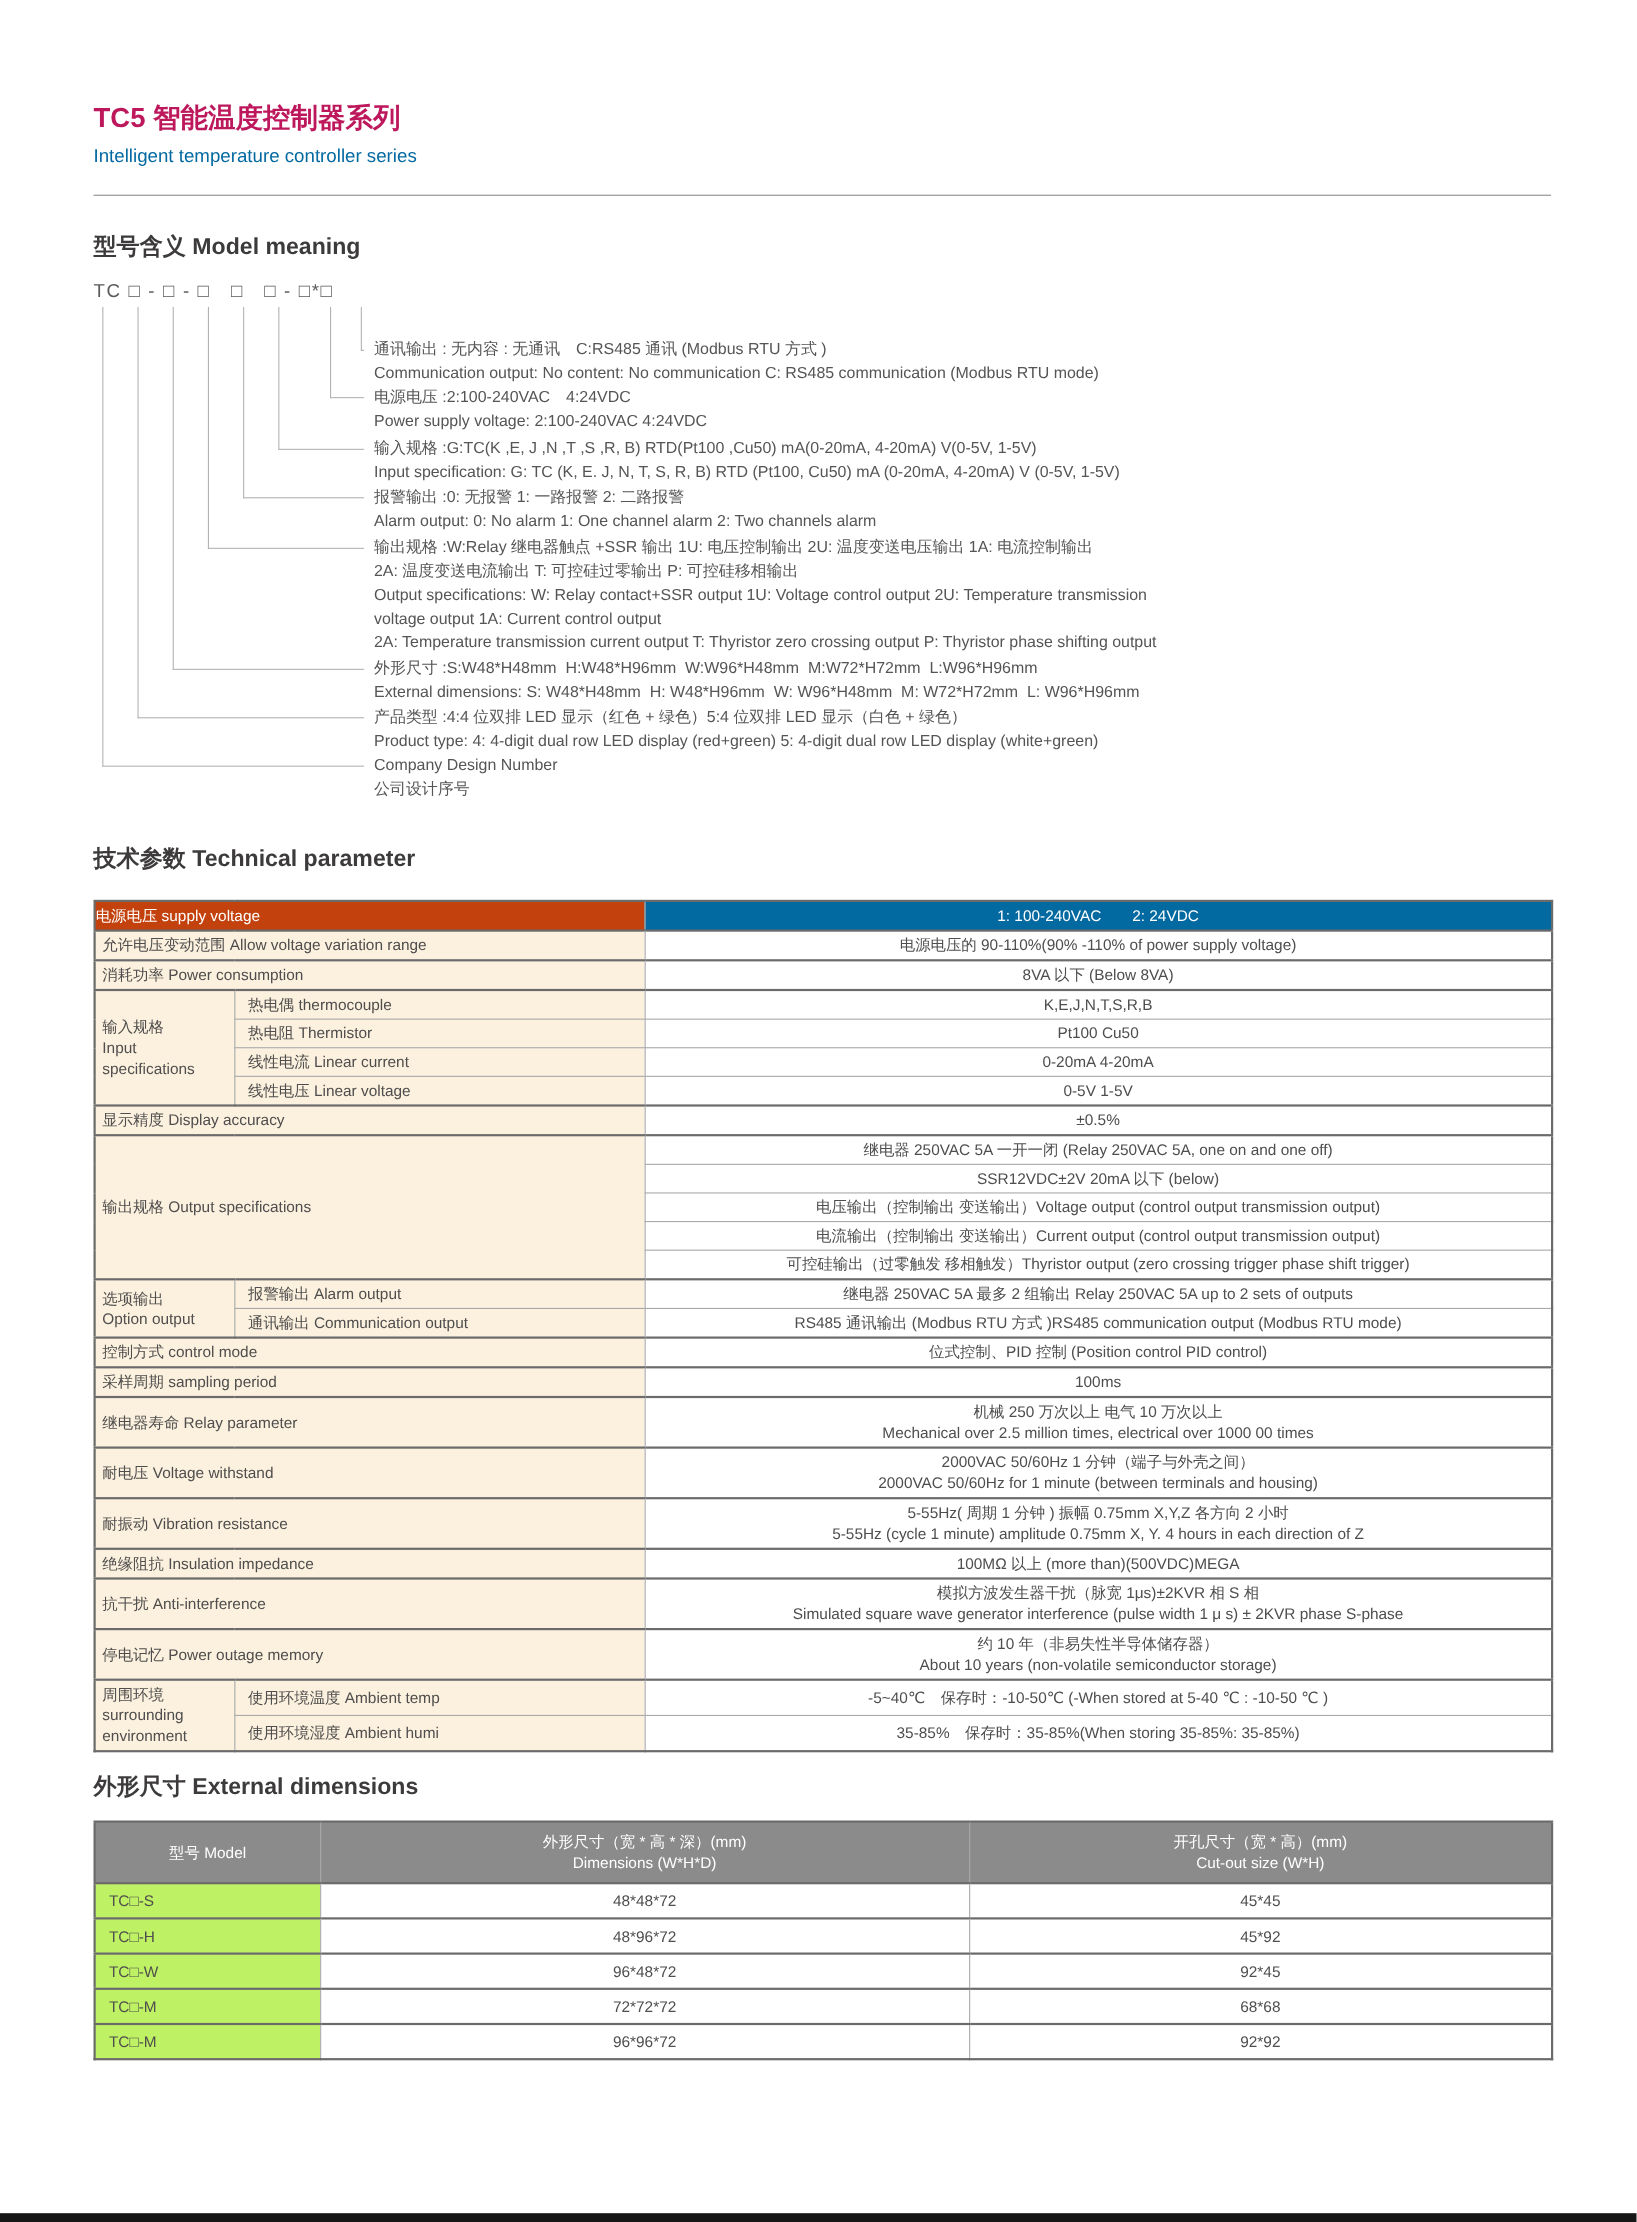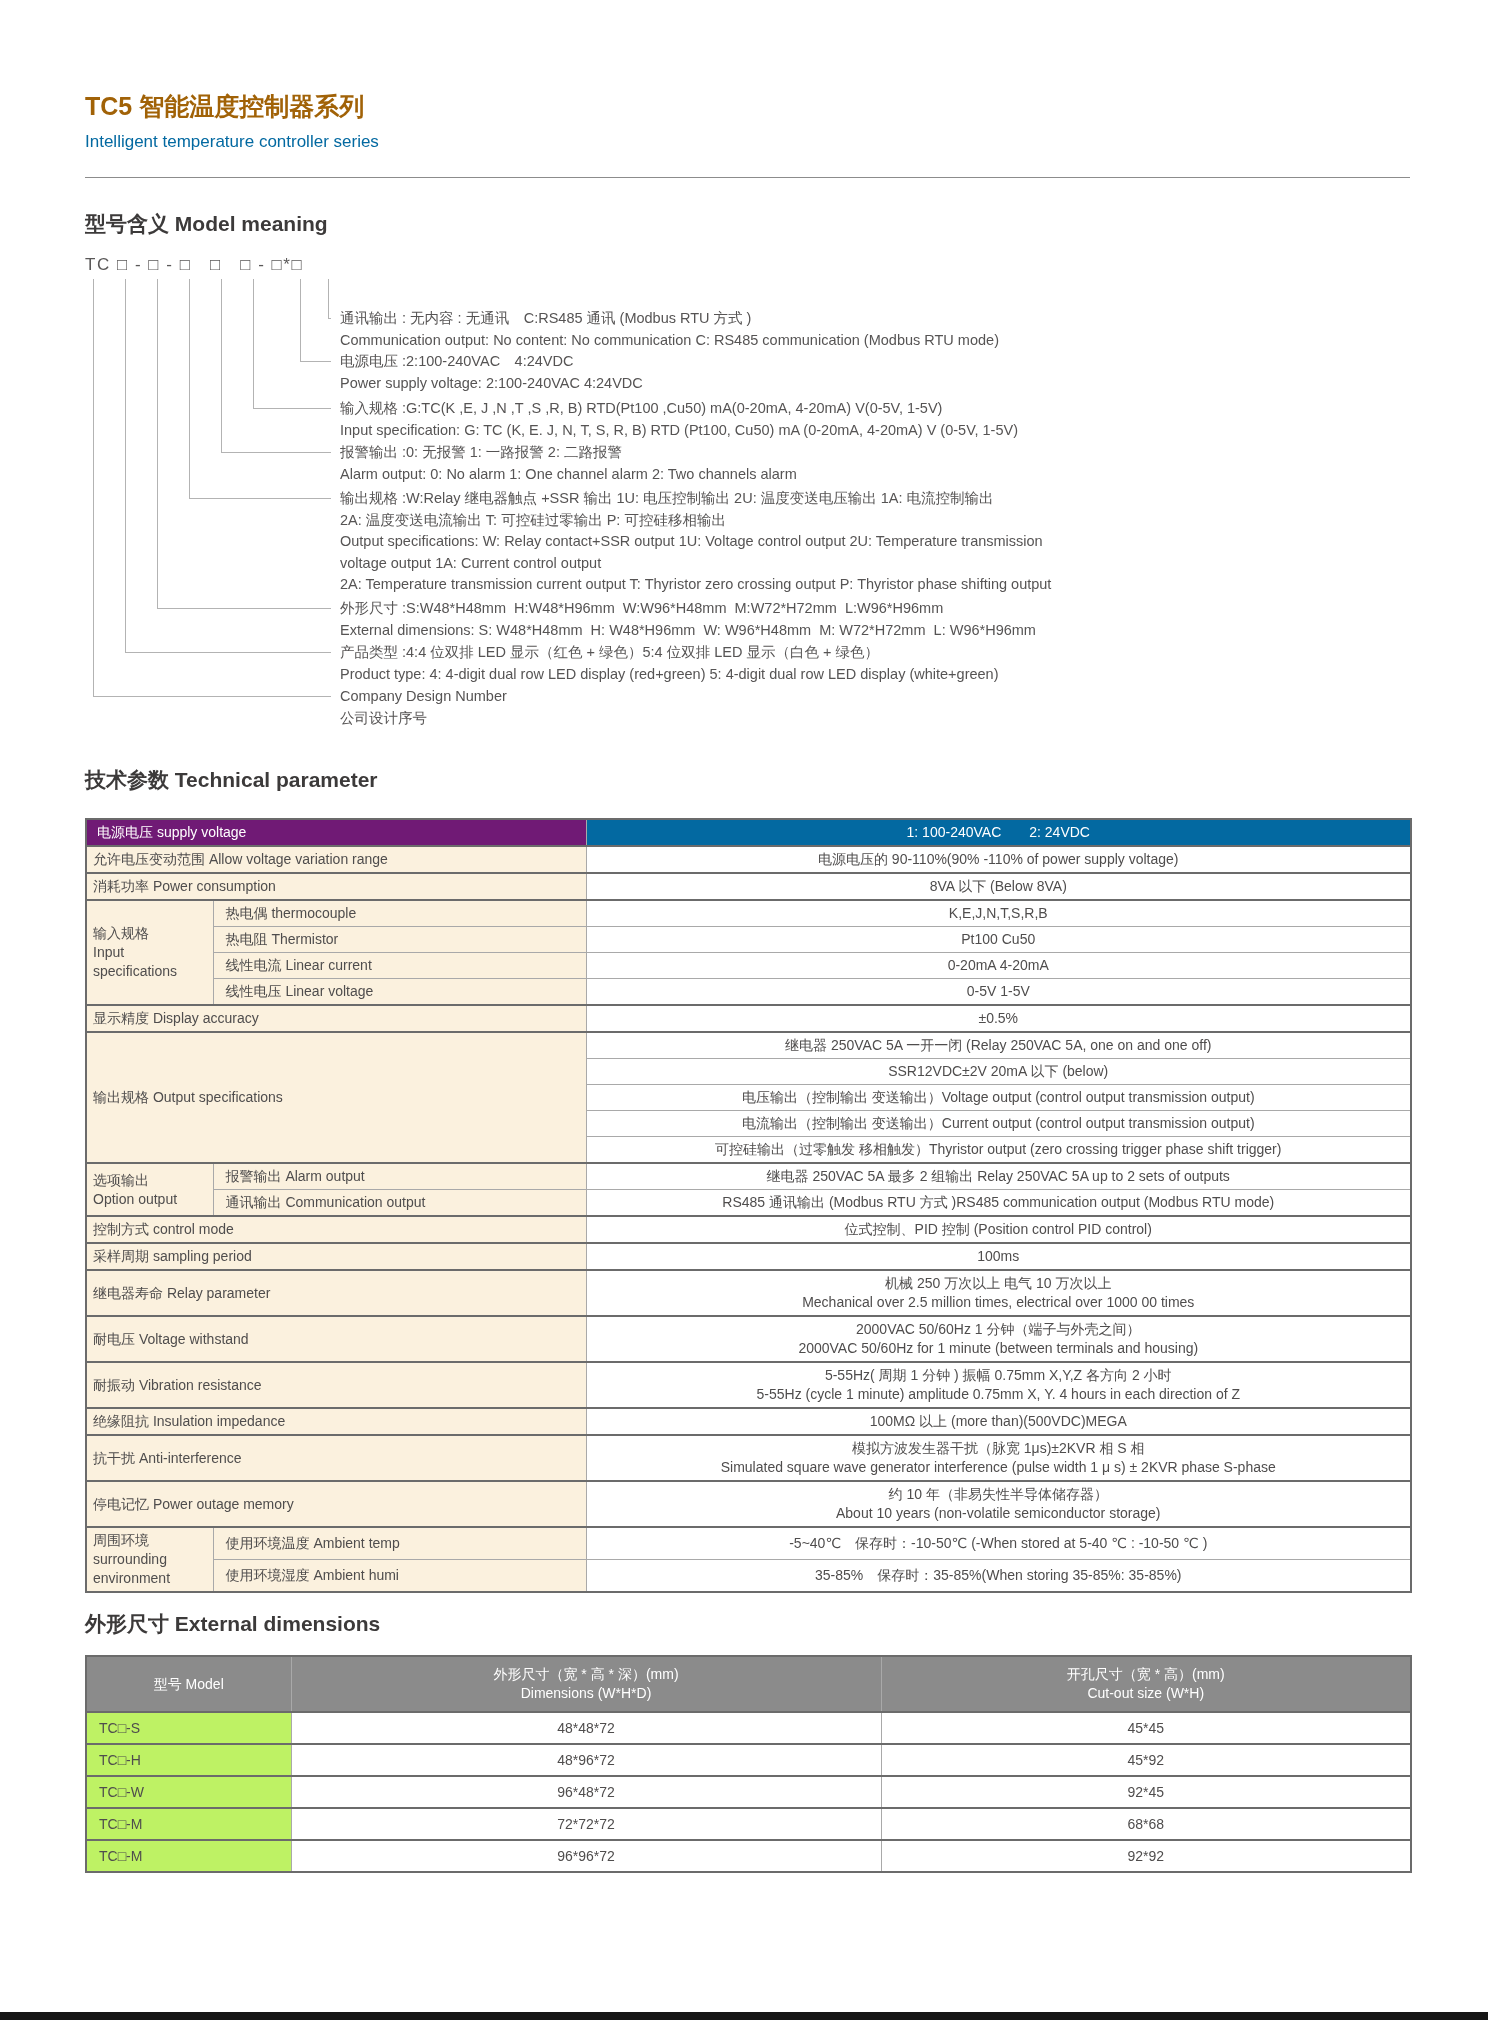--- a/index.html
+++ b/index.html
@@ -2,21 +2,21 @@
 <html><head>
 <meta charset="utf-8">
 <style>
   html,body{margin:0;padding:0;background:#fff;}
   #page{
     position:relative;width:1488px;height:2020px;background:#ffffff;overflow:hidden;
     font-family:"Liberation Sans","DejaVu Sans",sans-serif;color:#4f4d4d;
   }
   .abs{position:absolute;}
   
-  #main-title{left:85px;top:90px;font-size:25px;font-weight:bold;color:#a16207;}
+  #main-title{left:85px;top:90px;font-size:25px;font-weight:bold;color:#be185d;}
   #sub-title{left:85px;top:132px;font-size:17px;color:#0369a1;}
   #hr1{left:85px;top:177px;width:1325px;height:0;border-top:1px solid #8c8c8c;}
   .section-title{font-size:21px;font-weight:bold;color:#3c3a3a;}
   #mm-title{left:85px;top:210px;}
   #tech-title{left:85px;top:766px;}
   #dims-title{left:85px;top:1610px;}
   
   #model-diagram{left:85px;top:253px;width:1360px;height:490px;}
   #model-code{position:absolute;left:0;top:0;font-size:17px;letter-spacing:1.5px;color:#5a5858;white-space:pre;}
   .mm-item{position:absolute;left:255px;width:1080px;}
@@ -25,21 +25,21 @@
   
   table{border-collapse:collapse;table-layout:fixed;}
   #tech-table{left:85px;top:818px;}
   #dims-table{left:85px;top:1655px;}
   td{border:1px solid #a9a9a9;font-size:14px;line-height:19px;padding:3px 6px;color:#4f4d4d;vertical-align:middle;}
   tr.maj > td{border-top:2px solid #6b6b6b;}
   table{border:2px solid #6b6b6b;}
   td.lab{background:#fbf1de;text-align:left;}
   td.sublab{background:#fbf1de;text-align:left;padding-left:12px;}
   td.val{background:#ffffff;text-align:center;}
-  td.head{background:#701a75;color:#ffffff;text-align:left;padding-left:10px;}
+  td.head{background:#c2410c;color:#ffffff;text-align:left;padding-left:0;}
   td.headval{background:#0369a1;color:#ffffff;text-align:center;}
   .pre{white-space:pre-line;}
   
   #dims-table td{padding:4px 6px;}
   #dims-table tr > td{border-top:2px solid #6b6b6b;}
   #dims-table td.dhead{background:#8b8b8b;color:#ffffff;text-align:center;height:46px;}
   #dims-table td.model{background:#bef264;text-align:left;padding-left:12px;height:22px;}
   
   #footer-bar{left:0;bottom:0;width:1488px;height:8px;background:#161616;}
 </style>

